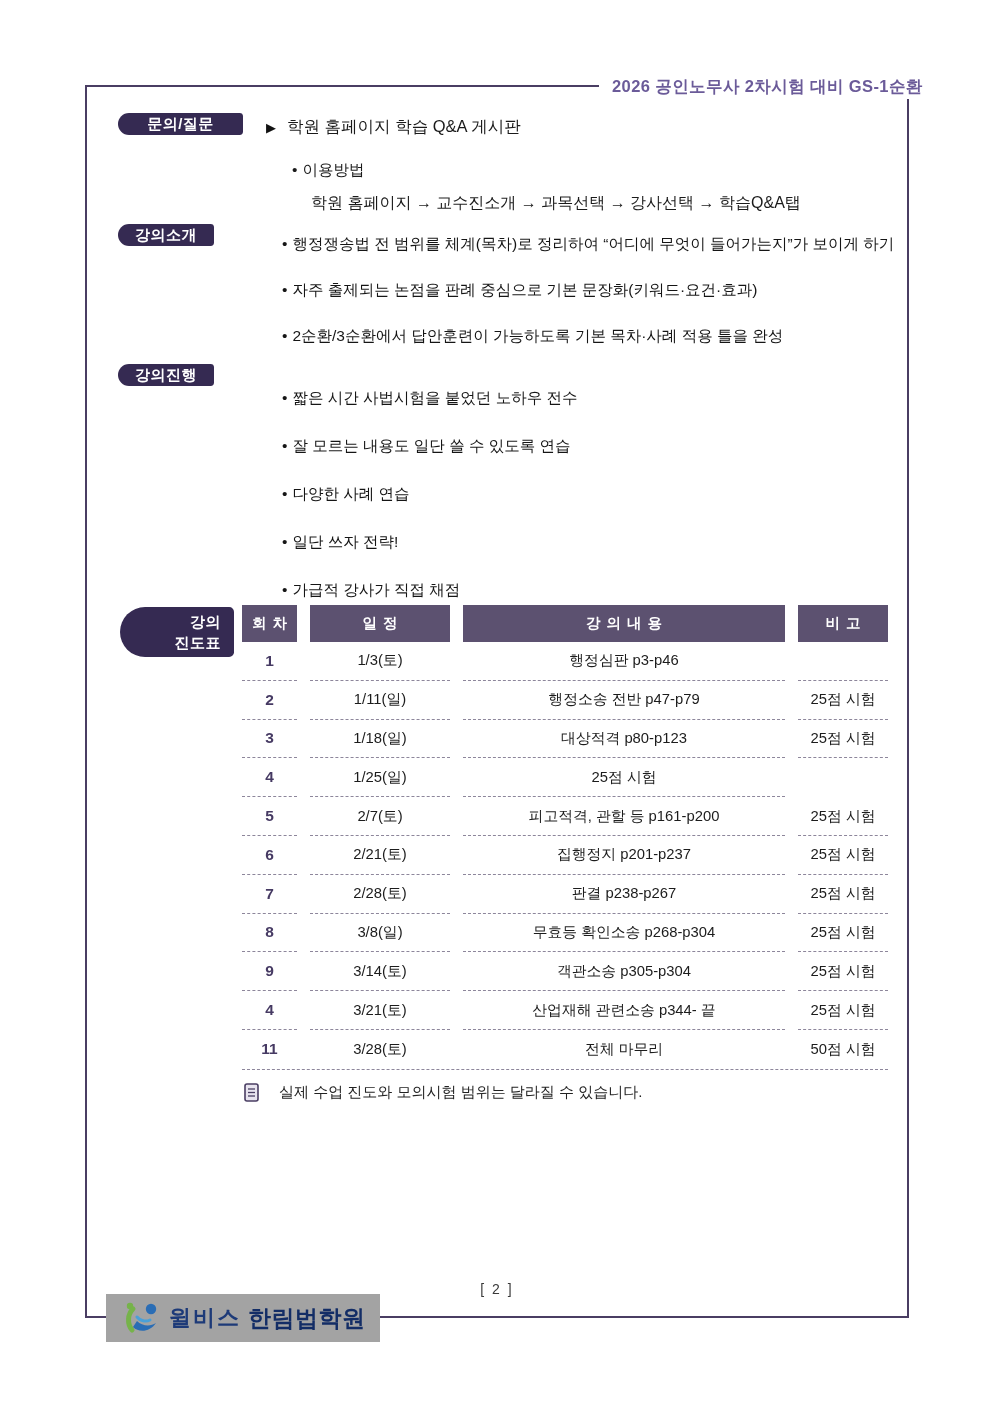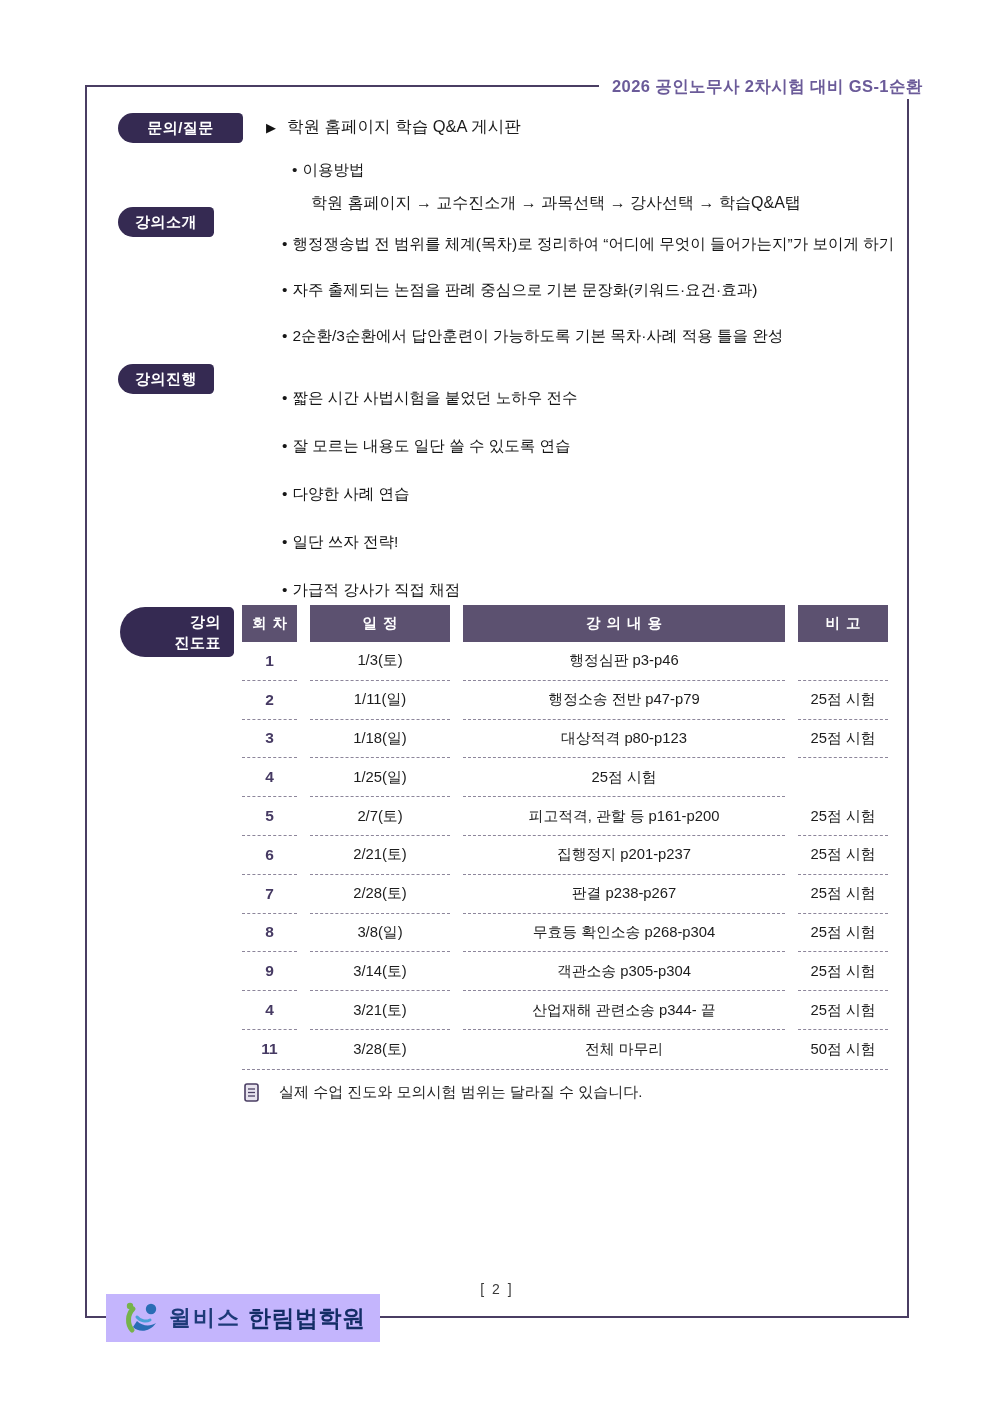--- a/index.html
+++ b/index.html
@@ -10,23 +10,23 @@
   
   .frame{position:absolute;left:85px;top:85px;width:824px;height:1233px;
     border:2.5px solid #4a3e63;box-sizing:border-box;z-index:1;}
   
   .header-title{position:absolute;left:599px;top:74px;height:25px;line-height:25px;
     padding:0 13px;background:#ffffff;color:#6b5b99;font-weight:bold;font-size:16.5px;
     letter-spacing:0.4px;z-index:2;white-space:nowrap;}
   
   .badge{position:absolute;background:#352a52;color:#fff;font-weight:bold;font-size:15px;
     display:flex;align-items:center;justify-content:center;z-index:2;letter-spacing:0.5px;}
-  .badge-small{width:125px;height:30px;border-radius:16px 5px 5px 16px;}
+  .badge-small{width:125px;height:22px;border-radius:16px 5px 5px 16px;}
   .badge-inquiry{left:118px;top:113px;}
-  .badge-intro{left:118px;top:207px;width:96px;}
+  .badge-intro{left:118px;top:224px;width:96px;}
   .badge-progress{left:118px;top:364px;width:96px;}
   .badge-schedule{left:120px;top:607px;width:114px;height:50px;border-radius:26px 5px 5px 26px;
     flex-direction:column;align-items:flex-end;justify-content:center;line-height:21px;
     padding-right:13px;box-sizing:border-box;}
   
   .inquiry-heading{position:absolute;left:266px;top:116px;font-size:16.5px;display:flex;
     align-items:center;gap:11px;z-index:2;}
   .tri{font-size:13px;color:#111;}
   .inquiry-sub{position:absolute;left:292px;top:160px;font-size:15.5px;z-index:2;}
   .inquiry-path{position:absolute;left:311px;top:193px;font-size:16px;z-index:2;}
@@ -48,21 +48,21 @@
   .td.no{font-weight:bold;color:#463a63;font-size:15.5px;}
   .tr.last .td{border-bottom:none;}
   .full-dash{border-top:1.5px dashed #8d869b;width:646px;height:0;}
   
   .note{position:absolute;left:244px;top:1083px;display:flex;align-items:center;gap:20px;
     font-size:15px;color:#222;z-index:2;}
   
   .page-num{position:absolute;left:85px;top:1281px;width:824px;text-align:center;
     font-size:14px;letter-spacing:2px;color:#3a3a3a;z-index:2;}
   
-  .logo{position:absolute;left:106px;top:1294px;height:48px;background:#c4b5fd;
+  .logo{position:absolute;left:106px;top:1294px;height:48px;background:#a3a3a3;
     padding:0 14px;display:flex;align-items:center;gap:7px;z-index:3;}
   .logo-t1{font-size:22px;font-weight:bold;color:#1d3a78;letter-spacing:2px;}
   .logo-t2{font-size:23px;font-weight:800;color:#132d66;letter-spacing:0.5px;}
 </style>
 </head>
 <body>
 
 <div class="page">
 
   <div class="frame"></div>

